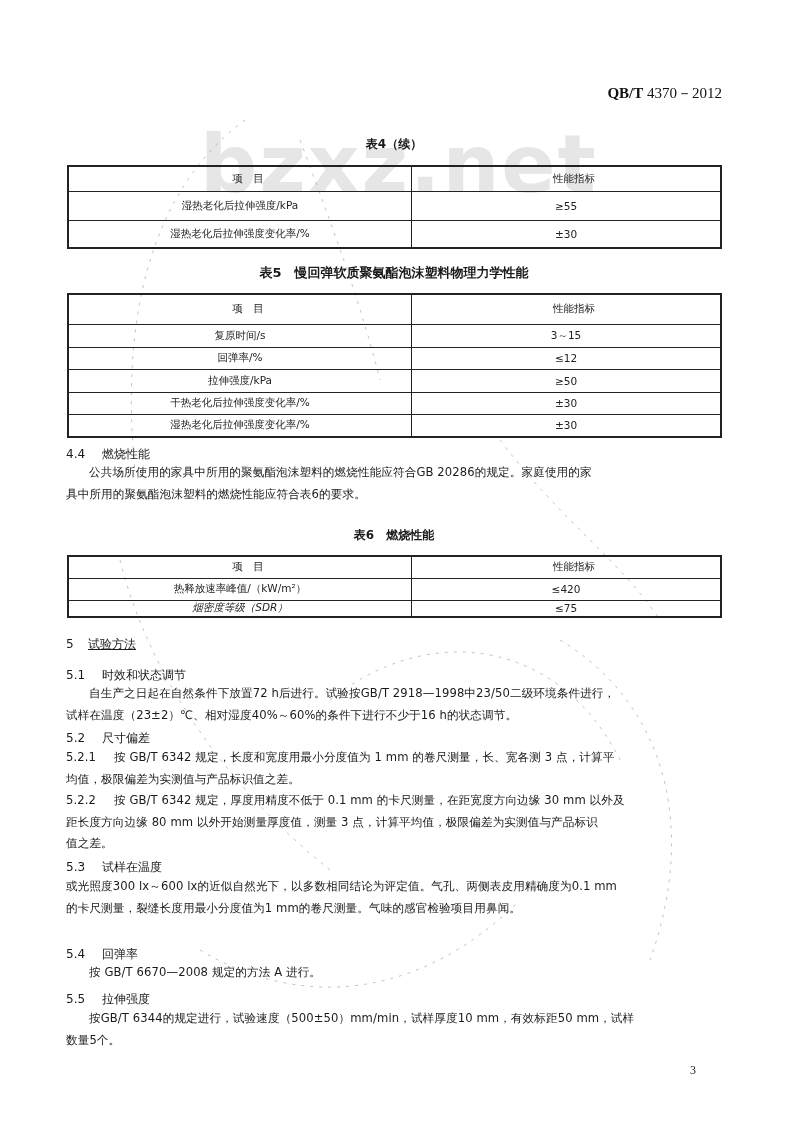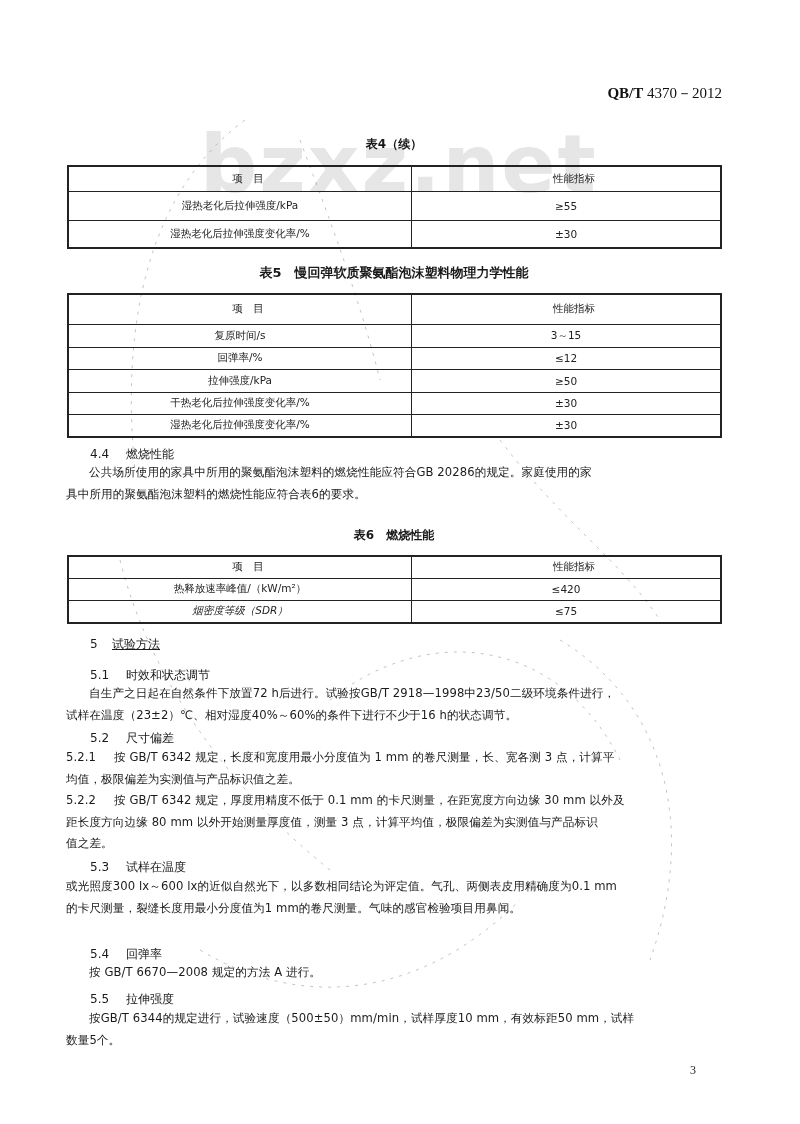--- a/index.html
+++ b/index.html
@@ -34,21 +34,21 @@
       border: 1px solid #222; text-align: center; padding: 0; vertical-align: middle;
     }
     table.spec tr:first-child td { border-top-width: 2px; padding-left: 16px; }
     table.spec tr:last-child td { border-bottom-width: 2px; }
     table.spec td:first-child { border-left-width: 2px; }
     table.spec td:last-child { border-right-width: 2px; }
     .heading {
       left: 66px; font-family: "DejaVu Sans", sans-serif; font-size: 12px;
       white-space: nowrap; z-index: 2;
     }
-    .heading .num { display: inline-block; width: 36px; margin-left: 24px; }
+    .heading .num { display: inline-block; width: 36px; }
     .heading.h1 .num { width: 22px; }
     .para {
       left: 66px; width: 656px; font-family: "DejaVu Sans", sans-serif;
       font-size: 11.6px; line-height: 21.5px; text-align: justify;
       text-indent: 0; z-index: 2; letter-spacing: 0.1px;
     }
     .para .line { display: block; white-space: nowrap; overflow: hidden; }
     .para .indent { padding-left: 23px; }
     .page-num {
       left: 690px; top: 1063px; font-family: "Liberation Serif", serif; font-size: 12px;
@@ -138,21 +138,21 @@
 <table class="spec" style="left:67px; top:555px; width:655px;">
   <tbody>
       <tr style="height:22px;">
     <td style="width:326px;">项　目</td>
     <td>性能指标</td>
   </tr>
   <tr style="height:22px;padding-left:20px;">
     <td>热释放速率峰值/（kW/m²）</td>
     <td>≤420</td>
   </tr>
-  <tr style="height:23px;">
+  <tr style="height:17px;">
     <td style="font-style:italic;">烟密度等级（SDR）</td>
     <td>≤75</td>
   </tr>
 </tbody>
   </table>
 
 <div class="abs heading h1" style="top:636px;text-decoration:underline;">
   <span class="num">5</span><span>试验方法</span>
 </div>
 

